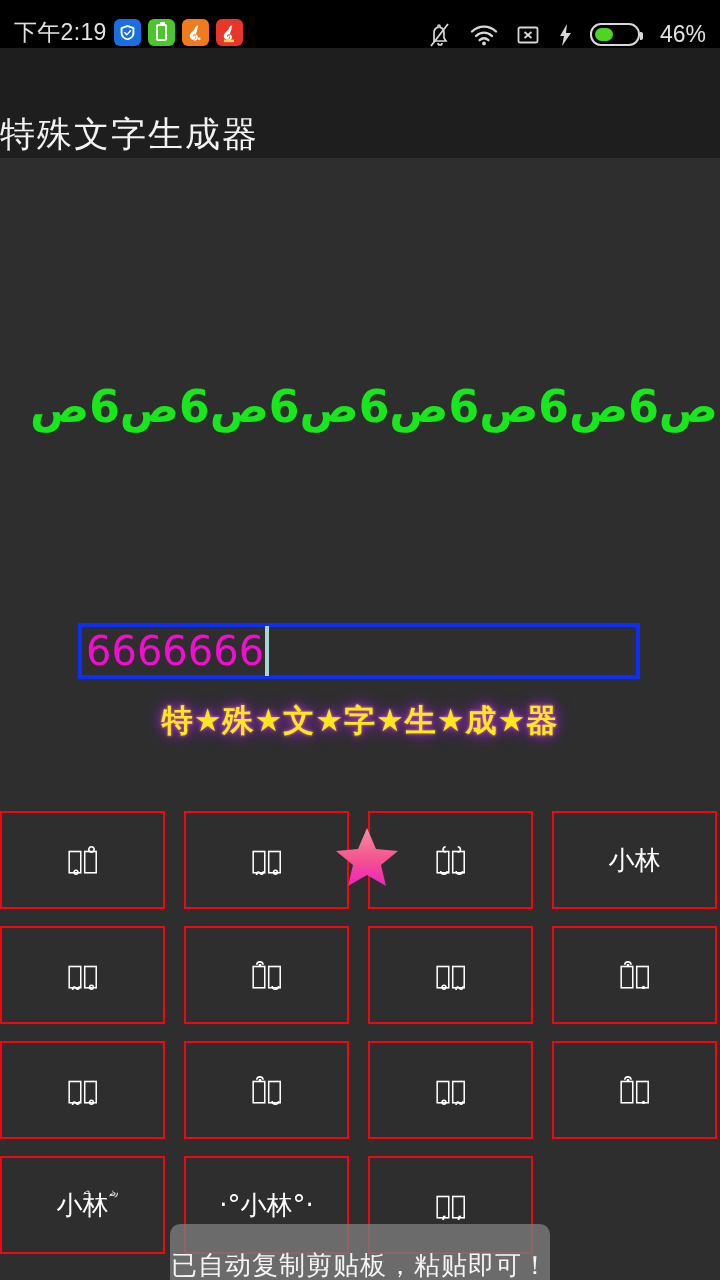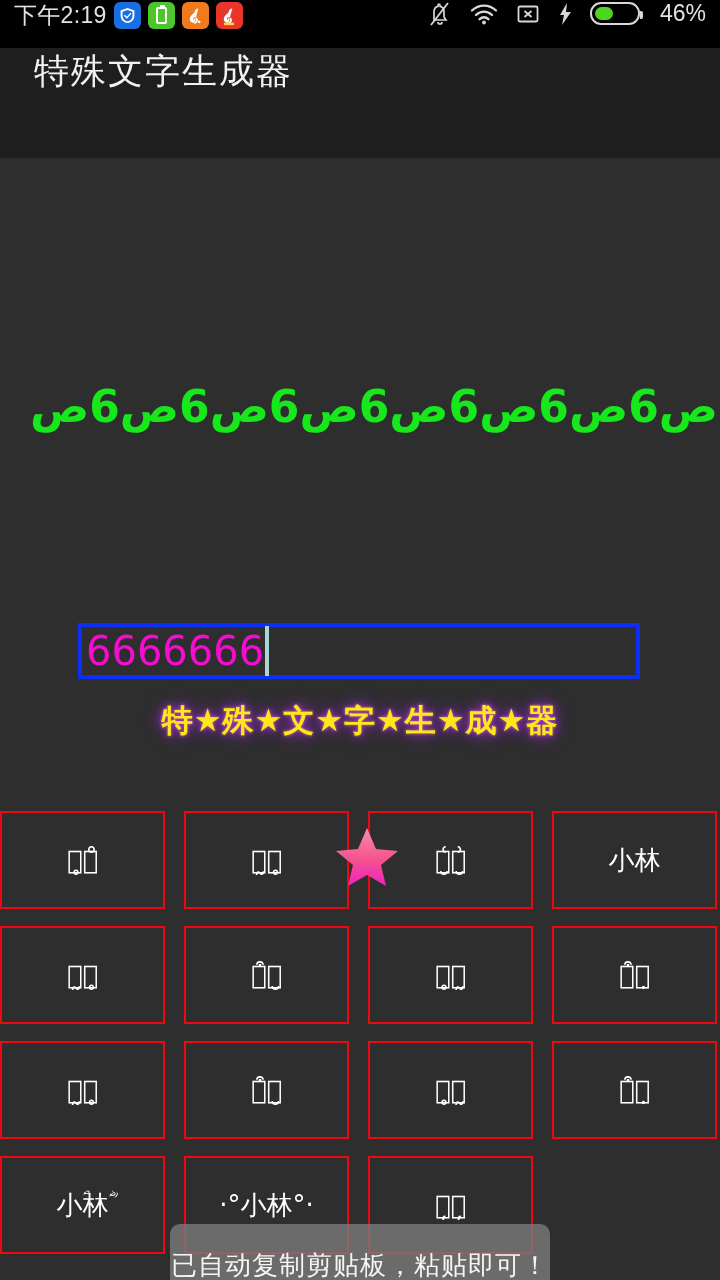--- a/index.html
+++ b/index.html
@@ -8,21 +8,21 @@
     background:#2e2e2e;
     font-family:"Liberation Sans","DejaVu Sans",sans-serif;
     overflow:hidden;
   }
 
   
   #status-bar{
     position:relative;
     height:48px; width:720px;
     background:#000;
-    display:flex; align-items:flex-start;
+    display:flex; align-items:flex-end;
     padding:0 14px;
     color:#d8d8d8;
   }
   #status-left{ display:flex; align-items:center; gap:7px; }
   .clock{ font-size:23px; letter-spacing:.3px; color:#e2e2e2; }
   .app-icon{
     width:27px; height:27px; border-radius:6px;
     display:flex; align-items:center; justify-content:center;
     font-size:16px; line-height:1; color:#fff; overflow:hidden;
   }
@@ -44,21 +44,21 @@
   }
   .batt-shell:after{
     content:"";position:absolute;right:-5px;top:7px;width:3px;height:8px;
     background:#d8d8d8;border-radius:0 2px 2px 0;
   }
   .batt-fill{ height:100%; background:#4cd61f; border-radius:7px; }
 
   
   #app-bar{
     height:110px; width:720px; background:#1e1e1e;
-    display:flex; align-items:flex-start; padding-left:34px;
+    display:flex; align-items:flex-end; 
   }
   #app-title{ color:#f2f2f2; font-size:35px; letter-spacing:2px; font-weight:400; }
 
   
   #content{ position:relative; width:720px; height:1122px; background:#2e2e2e; }
 
   #preview-wrap{
     position:absolute; top:225px; left:0; width:720px;
     text-align:center;
   }

